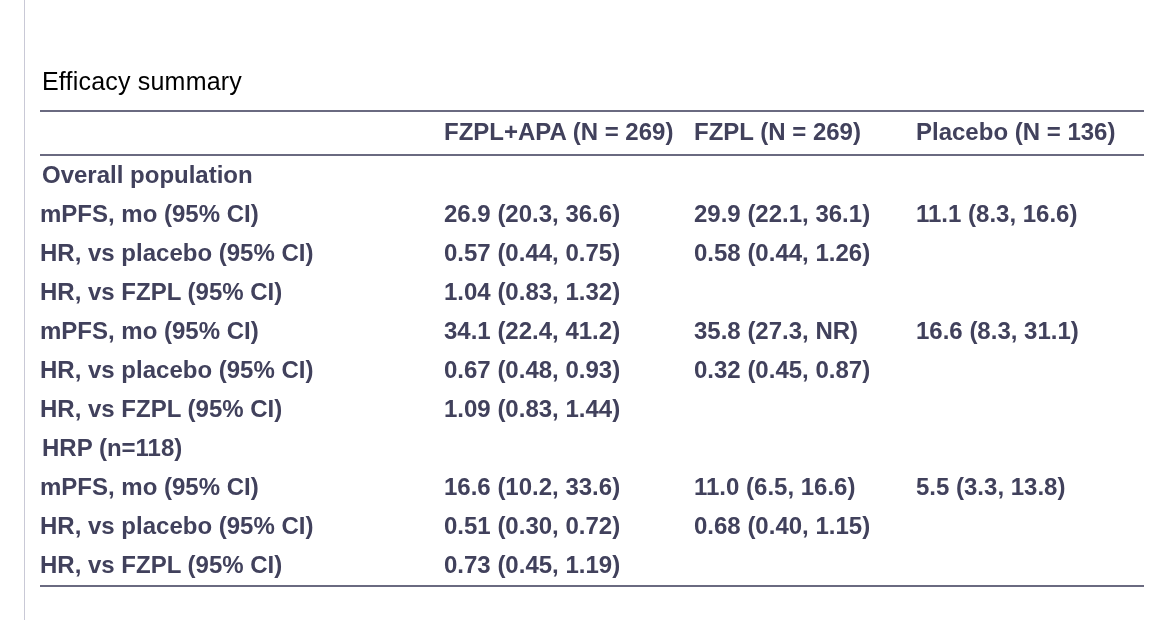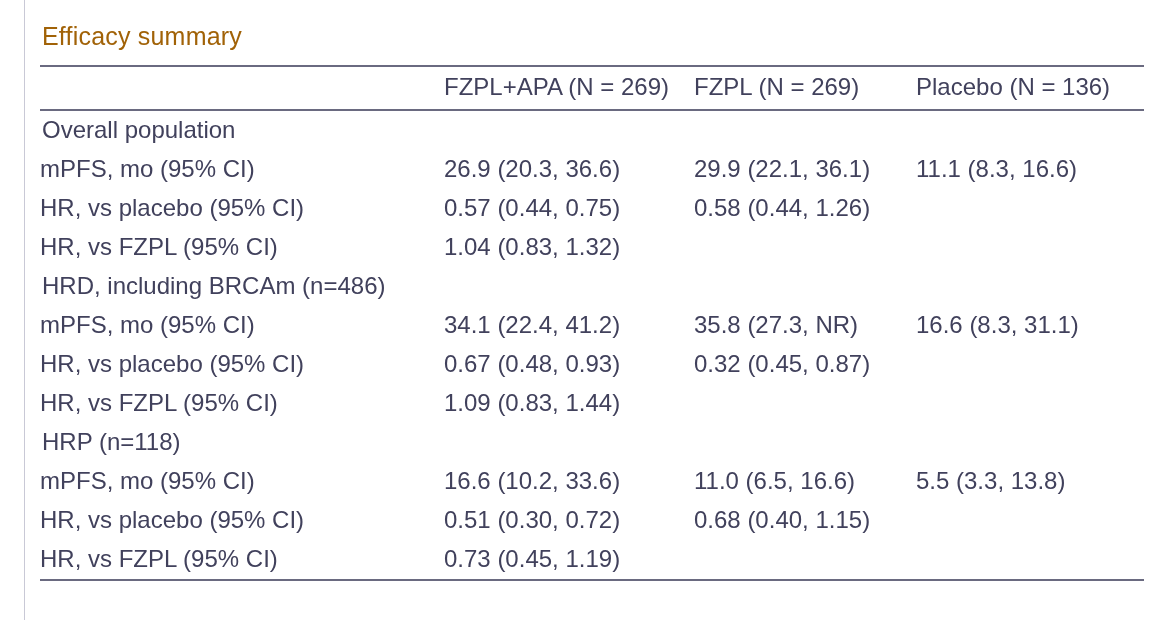--- a/index.html
+++ b/index.html
@@ -26,51 +26,53 @@
     position: absolute;
     left: 24px;
     top: 0;
     width: 1px;
     height: 620px;
     background: #c9c9d6;
   }
   .caption {
     font-size: 25px;
     letter-spacing: 0.2px;
-    color: #a16207;
+    color: #000000;
     padding: 8px 0 14px 2px;
+    margin-top: 45px;
   }
   table.efficacy {
     border-collapse: collapse;
     width: 1104px;
     table-layout: fixed;
     font-size: 24px;
     color: #41415c;
   }
   table.efficacy col.c0 { width: 404px; }
   table.efficacy col.c1 { width: 250px; }
   table.efficacy col.c2 { width: 222px; }
   table.efficacy col.c3 { width: 228px; }
 
   table.efficacy thead th {
-    font-weight: normal;
+    font-weight: bold;
     text-align: left;
     padding: 6px 0 8px 0;
     border-top: 2px solid #6a6a80;
     border-bottom: 2px solid #6a6a80;
     white-space: nowrap;
   }
   table.efficacy thead th.blank {
     border-top: 2px solid #6a6a80;
     border-bottom: 2px solid #6a6a80;
   }
   table.efficacy tbody td {
     padding: 5px 0 6px 0;
     vertical-align: top;
     white-space: nowrap;
+    font-weight: bold;
   }
   tr.section td.label {
     padding-left: 2px;
   }
   td.label {
     padding-left: 2px;
   }
   tbody tr:last-child td {
     border-bottom: 2px solid #6a6a80;
   }
@@ -116,26 +118,20 @@
         <td>0.57 (0.44, 0.75)</td>
         <td>0.58 (0.44, 1.26)</td>
         <td></td>
       </tr>
       <tr>
         <td class="label">HR, vs FZPL (95% CI)</td>
         <td>1.04 (0.83, 1.32)</td>
         <td></td>
         <td></td>
       </tr>
-      <tr class="section">
-        <td class="label">HRD, including BRCAm (n=486)</td>
-        <td></td>
-        <td></td>
-        <td></td>
-      </tr>
       <tr>
         <td class="label">mPFS, mo (95% CI)</td>
         <td>34.1 (22.4, 41.2)</td>
         <td>35.8 (27.3, NR)</td>
         <td>16.6 (8.3, 31.1)</td>
       </tr>
       <tr>
         <td class="label">HR, vs placebo (95% CI)</td>
         <td>0.67 (0.48, 0.93)</td>
         <td>0.32 (0.45, 0.87)</td>

